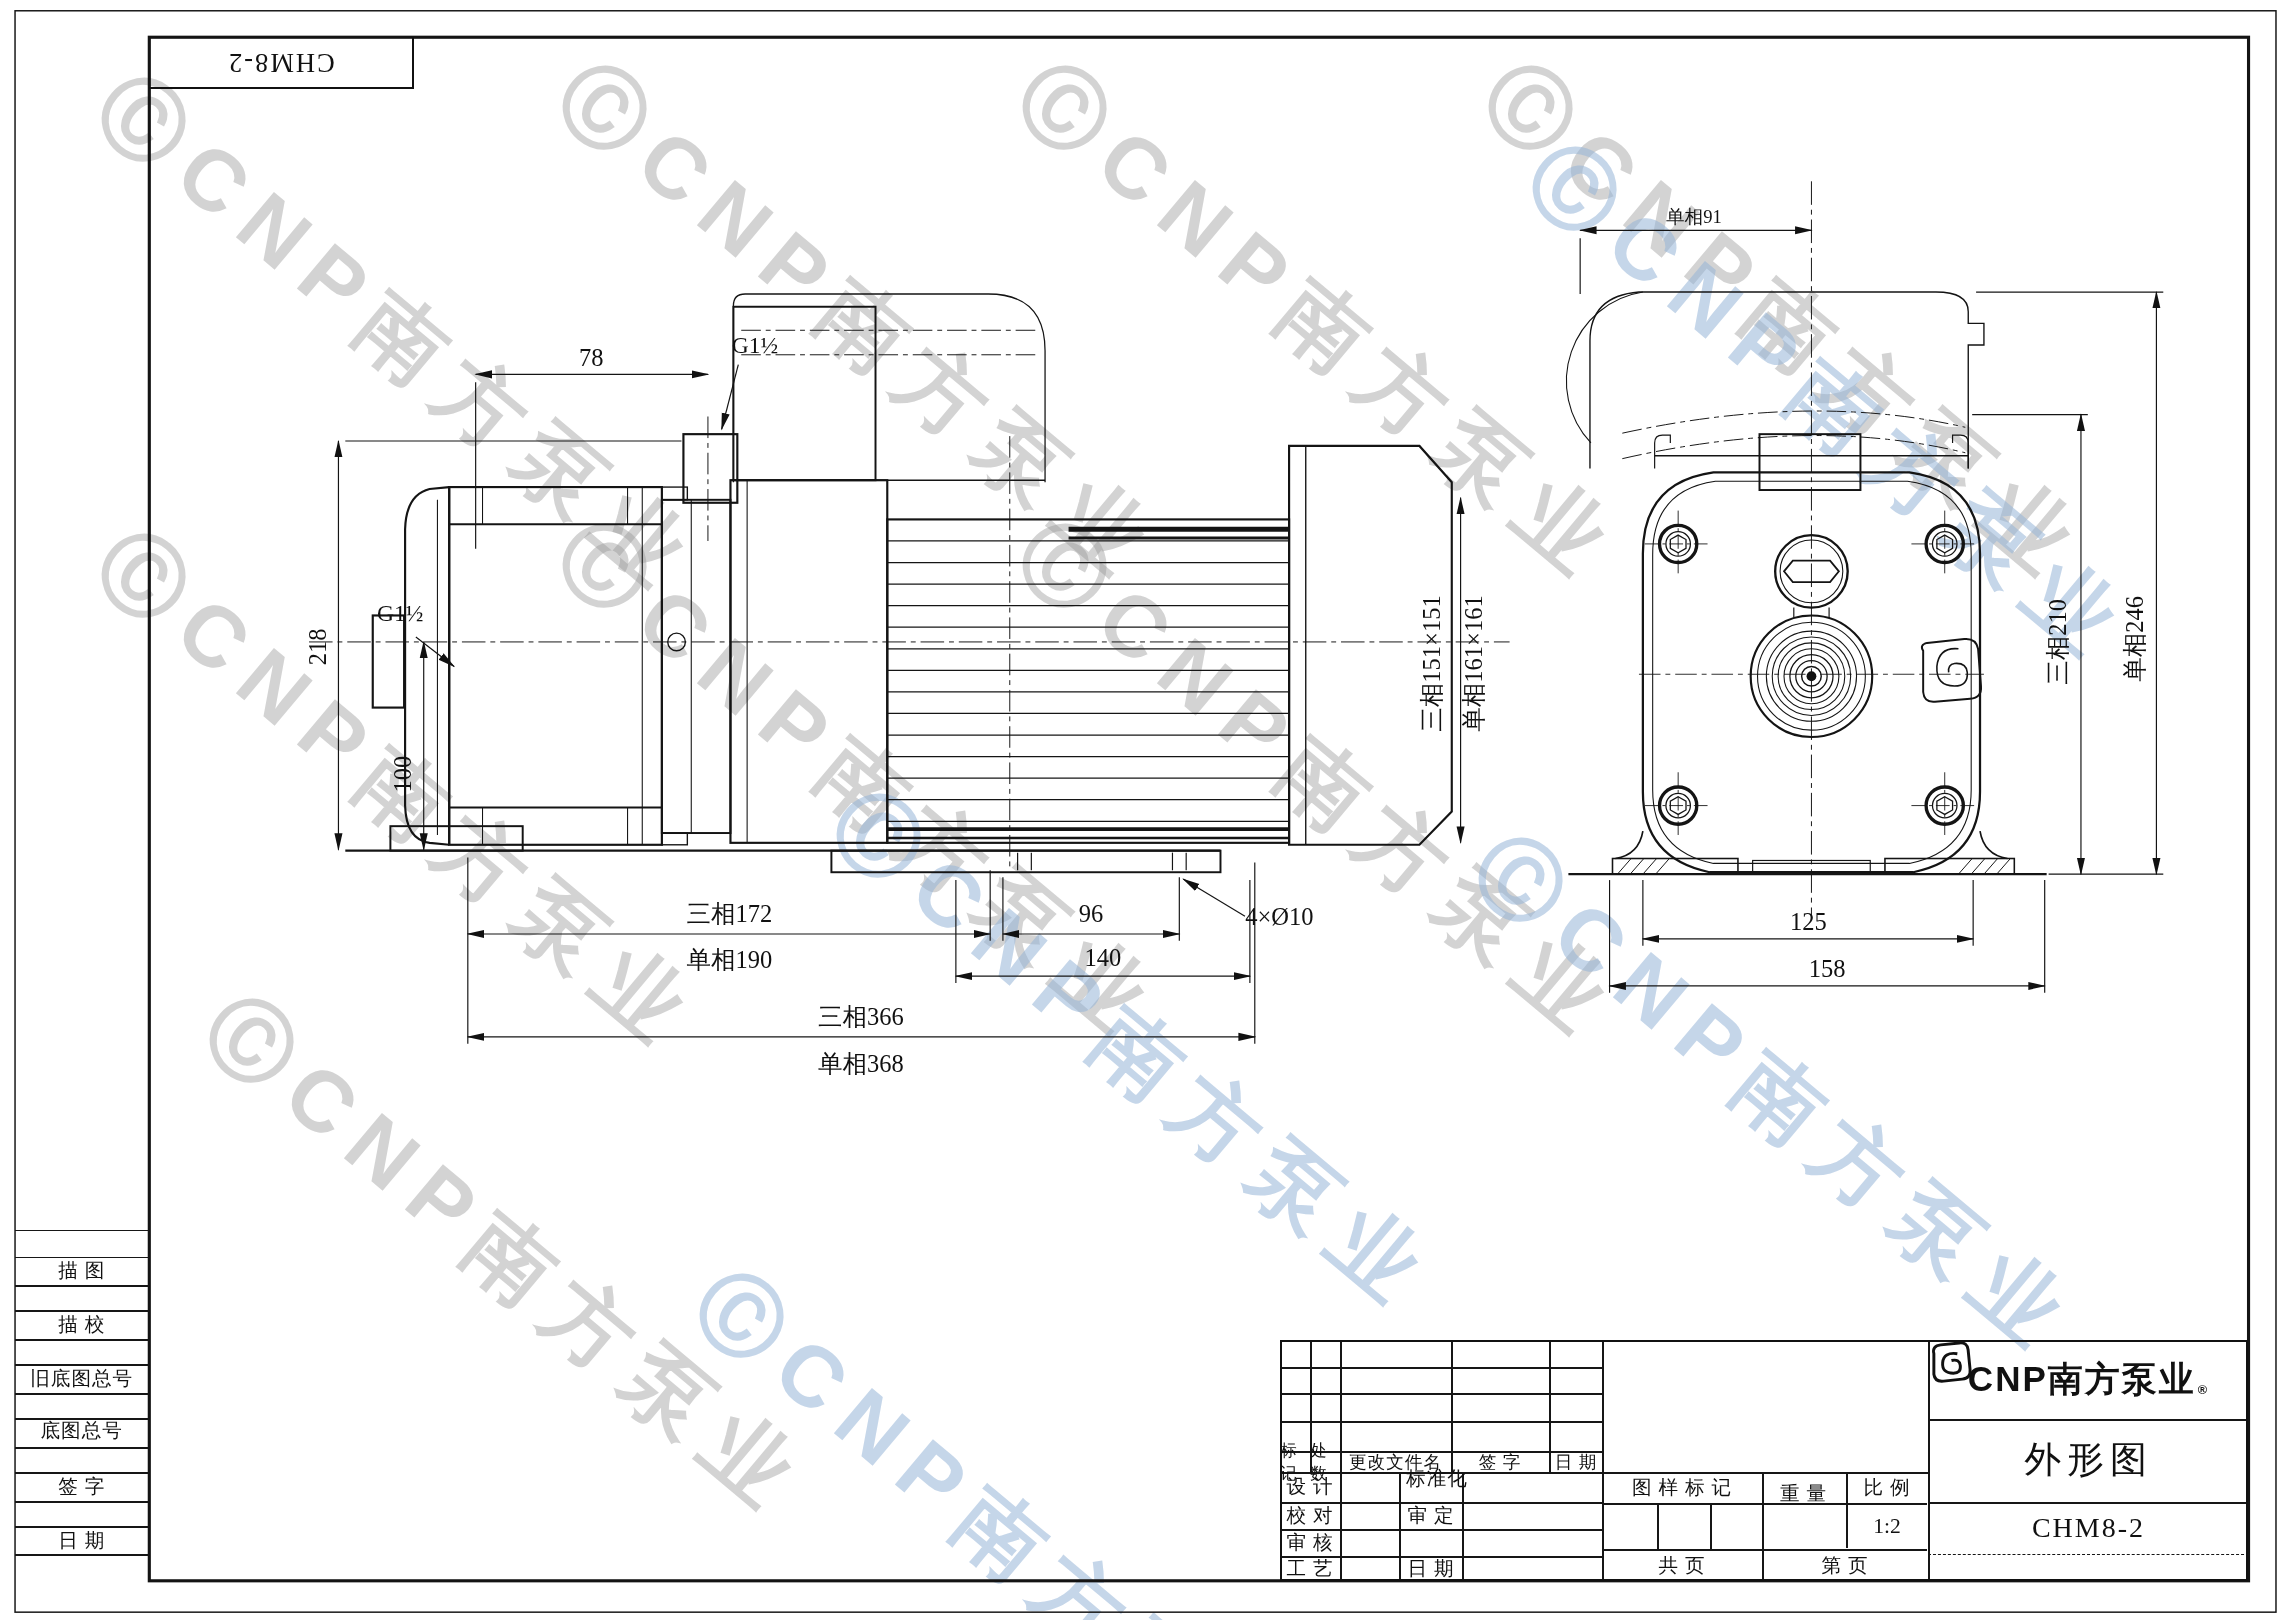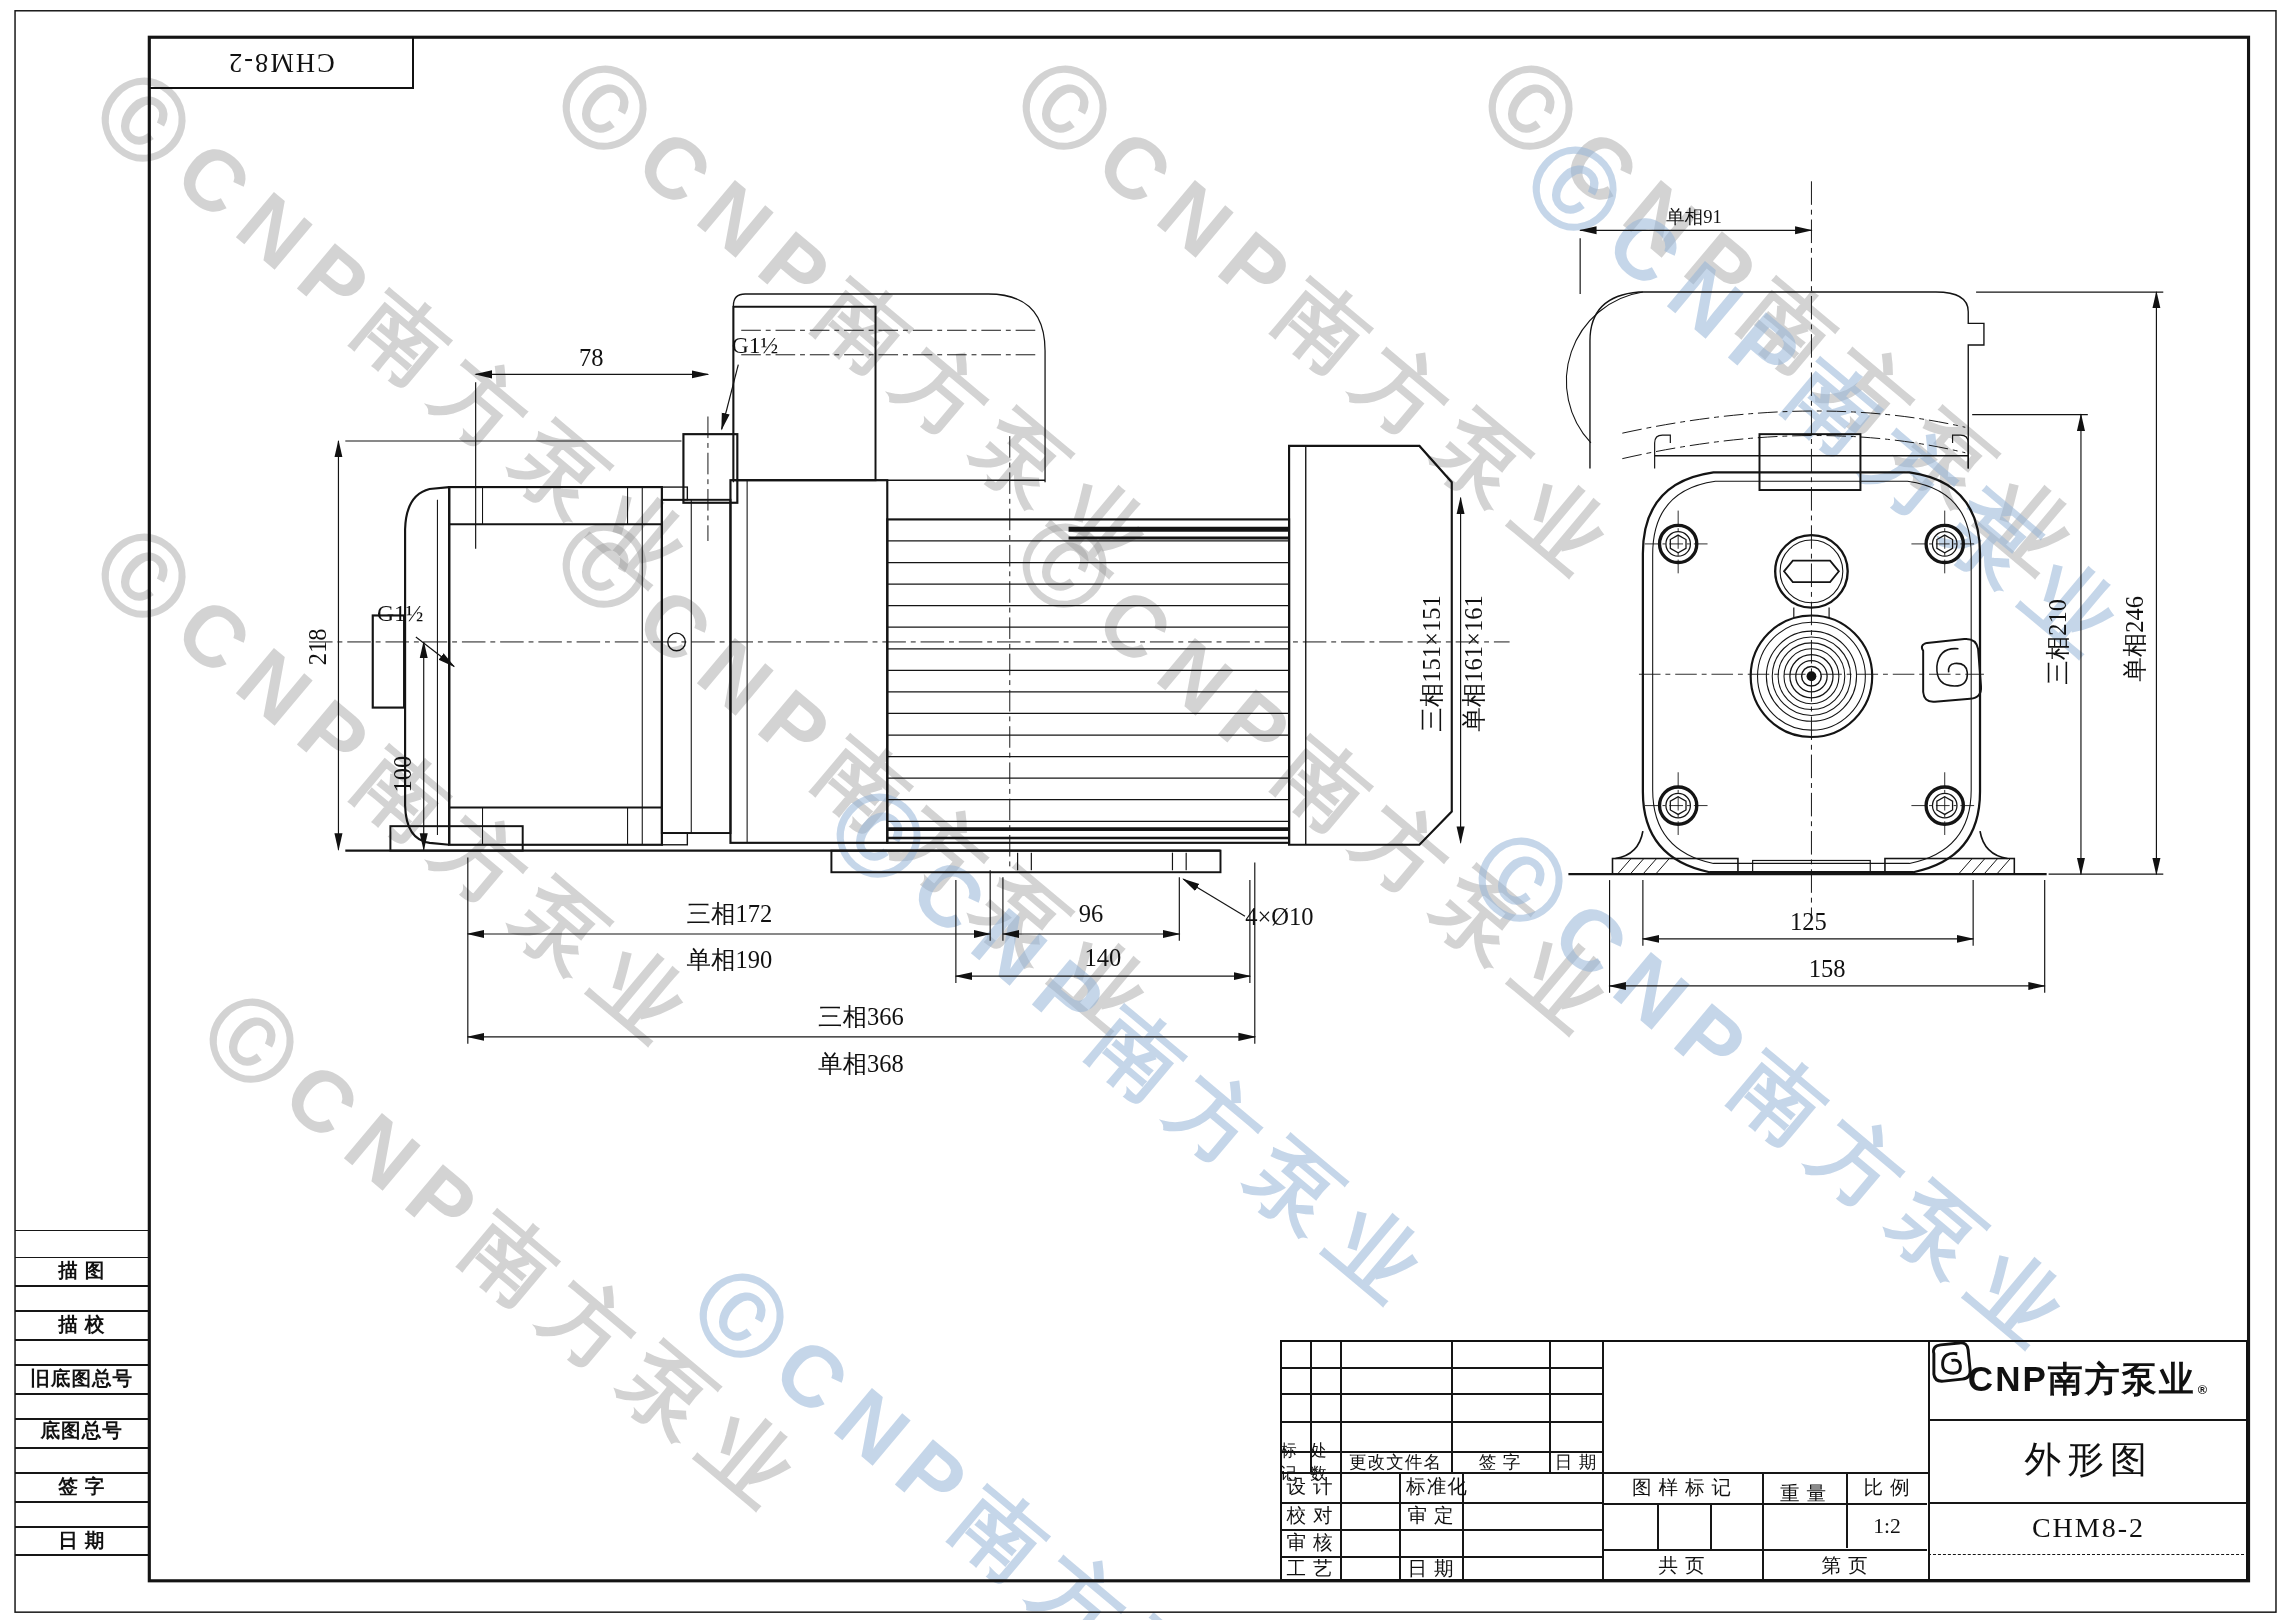--- a/index.html
+++ b/index.html
@@ -15,21 +15,21 @@
         font-family:"Liberation Serif",serif;color:#111;}
   .hl,.vl{position:absolute;background:#161616;}
   .hl{height:1.6px;}
   .vl{width:1.6px;}
   .hl.dash{background:none;border-top:1.6px dashed #161616;height:0;}
   #stamp-box{position:absolute;left:149px;top:37px;width:263px;height:50px;
              border-right:2.2px solid #111;border-bottom:2.2px solid #111;
              display:flex;align-items:center;justify-content:center;}
   #stamp-box span{transform:rotate(180deg);font-size:26.5px;letter-spacing:2px;}
   #titleblock{position:absolute;left:1280px;top:1340px;width:968px;height:241px;}
-  #sidebar{position:absolute;left:14.7px;top:1230px;width:134px;height:351px;border-top:1.8px solid #161616;font-weight:bold;}
+  #sidebar{position:absolute;left:14.7px;top:1230px;width:134px;height:351px;border-top:1.8px solid #161616;}
   .tb-label{font-size:19.6px;letter-spacing:1px;}
   .brand{display:flex;align-items:center;gap:9.8px;font-family:"Liberation Sans",sans-serif;
          font-weight:bold;font-size:35px;letter-spacing:2px;}
   .brand .reg{font-size:12.7px;align-self:flex-end;margin-left:-7.8px;margin-bottom:5.9px;}
 </style>
 </head>
 <body>
 
 <div id="sheet">
 
@@ -340,21 +340,21 @@
 
     <div style="position:absolute;left:0;top:0;width:968px;height:241px;border:2.5px solid #111;box-sizing:border-box;"></div>
 
     <div class="cell tb-label" style="left:0;top:111px;width:30px;height:21.6px;font-size:16.7px">标记</div>
     <div class="cell tb-label" style="left:30px;top:111px;width:29px;height:21.6px;font-size:16.7px">处数</div>
     <div class="cell tb-label" style="left:60px;top:111px;width:111px;height:21.6px;font-size:17.6px">更改文件名</div>
     <div class="cell tb-label" style="left:171px;top:111px;width:98px;height:21.6px;font-size:17.6px">签 字</div>
     <div class="cell tb-label" style="left:269px;top:111px;width:54px;height:21.6px;font-size:17.6px">日 期</div>
 
     <div class="cell tb-label" style="left:0;top:132px;width:60px;height:29px">设 计</div>
-    <div class="cell tb-label" style="left:119px;top:132px;width:76px;height:29px">标准化</div>
+    <div class="cell tb-label" style="left:119px;top:124px;width:76px;height:29px">标准化</div>
     <div class="cell tb-label" style="left:0;top:162px;width:60px;height:27.4px">校 对</div>
     <div class="cell tb-label" style="left:119px;top:162px;width:64px;height:27.4px">审 定</div>
     <div class="cell tb-label" style="left:0;top:189px;width:60px;height:26.5px">审 核</div>
     <div class="cell tb-label" style="left:0;top:216px;width:60px;height:25.5px">工 艺</div>
     <div class="cell tb-label" style="left:119px;top:216px;width:64px;height:25.5px">日 期</div>
 
     <div class="cell tb-label" style="left:322px;top:132px;width:160px;height:30px">图 样 标 记</div>
     <div class="cell tb-label" style="left:482px;top:132px;width:83px;height:42px">重 量</div>
     <div class="cell tb-label" style="left:566px;top:132px;width:82px;height:30px">比 例</div>
     <div class="cell" style="left:566px;top:163px;width:82px;height:46px;font-size:21.6px">1:2</div>

